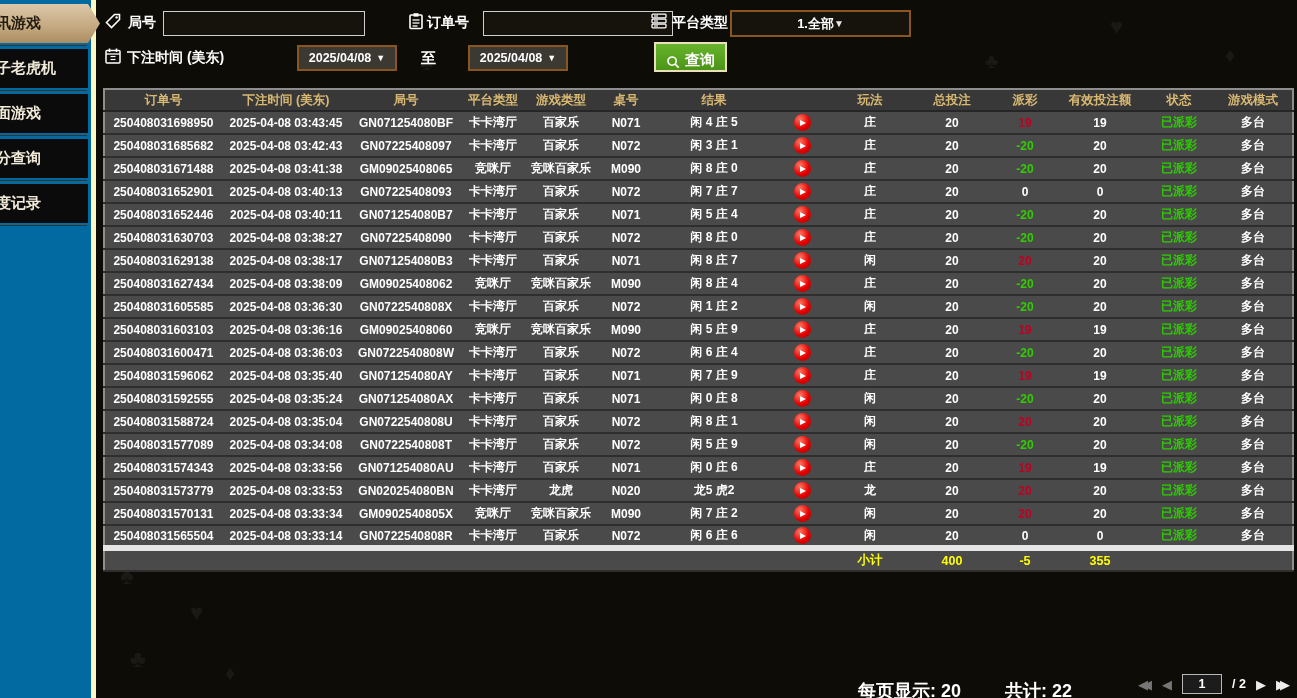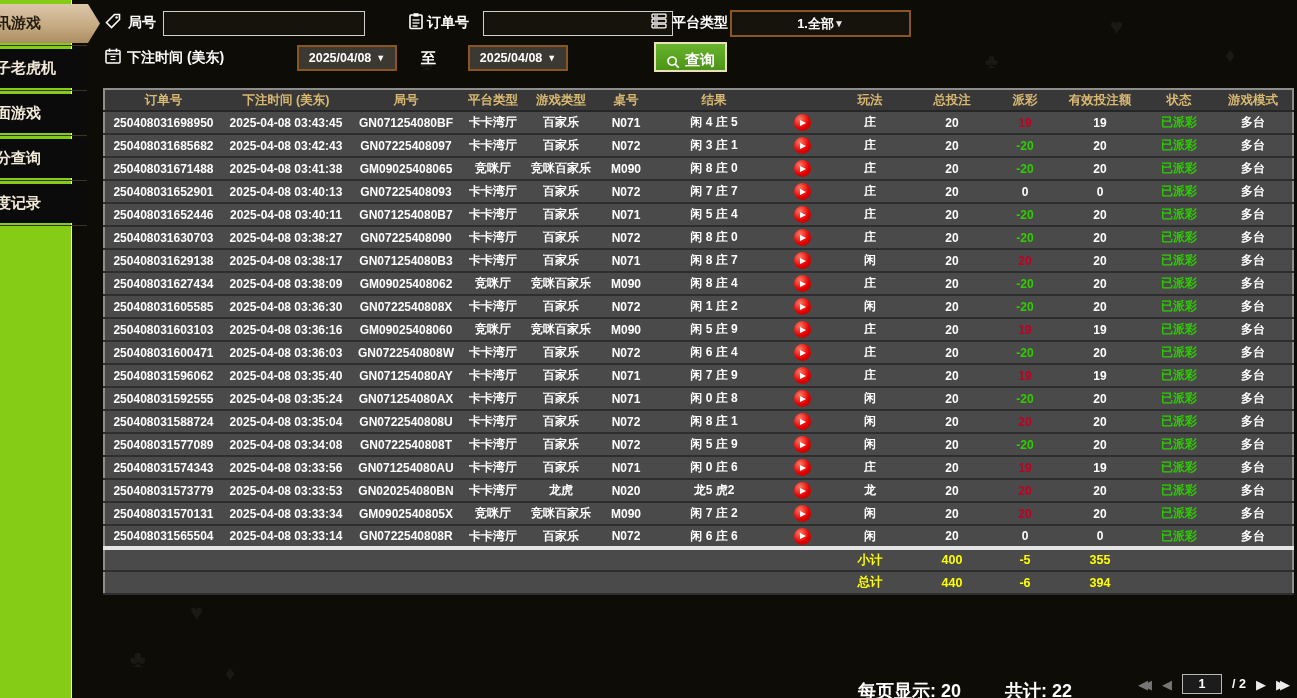--- a/index.html
+++ b/index.html
@@ -7,21 +7,21 @@
   body {
     position:relative;
     background:#0e0c07;
     font-family:"Liberation Sans","DejaVu Sans",sans-serif;
     color:#fff;
   }
   
   .decor span { position:absolute; color:#ffffff; opacity:0.05; pointer-events:none; }
 
   
-  .sidebar { position:absolute; left:0; top:0; width:72px; height:698px; background:#84cc16; border-right:1px solid #fef9c3; z-index:2; }
+  .sidebar { position:absolute; left:0; top:0; width:96px; height:698px; background:#0369a1; border-right:5px solid #fef9c3; z-index:2; }
   .side-item { position:absolute; left:0; width:88px; height:39px; background:#0b0b0b; color:#f2ead8;
                font-size:15px; font-weight:bold; display:flex; align-items:center; cursor:pointer; }
   .side-item .lbl { margin-left:-4px; white-space:nowrap; }
   .side-item.active { width:100px; color:#241c10;
       background:linear-gradient(180deg,#dcc7aa 0%,#c6ab83 55%,#ab8d61 100%);
       clip-path:polygon(0 0, 88px 0, 100% 50%, 88px 100%, 0 100%); }
   .side-sep { position:absolute; left:0; width:87px; height:1px; background:#39332a; }
 
   
   .flabel { position:absolute; font-size:14px; font-weight:bold; color:#fff; white-space:nowrap; }
@@ -43,21 +43,21 @@
   table.grid { position:absolute; left:103px; top:88px; width:1189px; border-collapse:collapse; table-layout:fixed;
                border:2px solid #8e8e8e; }
   table.grid th { background:#383838; color:#d9b972; font-size:12.5px; font-weight:bold; height:22px;
                   border-bottom:2px solid #262626; white-space:nowrap; overflow:hidden; }
   table.grid td { background:#4a4a4a; color:#fff; font-weight:bold; font-size:12px; height:23px;
                   text-align:center; border-bottom:2px solid #2e2e2e; white-space:nowrap; overflow:hidden; }
   table.grid td.red   { color:#c00022; }
   table.grid td.green { color:#33cc00; }
   table.grid td.status{ color:#2ecc00; }
   tr.summary td { color:#ffff00; font-size:12.5px; }
-  tr.subtotal td { border-top:4px solid #e5e5e5; }
+  tr.subtotal td { border-top:6px solid #e5e5e5; }
   .play { display:inline-flex; width:17px; height:17px; border-radius:50%; vertical-align:middle;
           background:radial-gradient(circle at 35% 30%, #ff7a66 0%, #e60000 55%, #a80000 100%);
           align-items:center; justify-content:center; cursor:pointer; }
   .play i { display:block; width:0; height:0; border-left:6px solid #fff;
             border-top:3.5px solid transparent; border-bottom:3.5px solid transparent; margin-left:2px; }
 
   
   .pg-text { position:absolute; font-size:18px; font-weight:bold; color:#fff; white-space:nowrap; }
   .pg-ctrl { position:absolute; top:674px; left:1138px; display:flex; align-items:center; gap:10px; }
   .pg-arrow { font-size:13px; cursor:pointer; }
@@ -564,36 +564,20 @@
         <td></td>
         <td></td>
         <td></td>
         <td>小计</td>
         <td>400</td>
         <td>-5</td>
         <td>355</td>
         <td></td>
         <td></td>
       </tr>
-      <tr class="summary total">
-        <td></td>
-        <td></td>
-        <td></td>
-        <td></td>
-        <td></td>
-        <td></td>
-        <td></td>
-        <td></td>
-        <td>总计</td>
-        <td>440</td>
-        <td>-6</td>
-        <td>394</td>
-        <td></td>
-        <td></td>
-      </tr>
     </tbody>
 </table>
 
 <span class="pg-text" style="left:858px;top:679px;">每页显示: 20</span>
 <span class="pg-text" style="left:1005px;top:679px;">共计: 22</span>
 <div class="pg-ctrl">
   <span class="pg-arrow double dis">◀◀</span>
   <span class="pg-arrow dis">◀</span>
   <input class="pg-input" value="1" style="">
   <span class="pg-of">/ 2</span>

